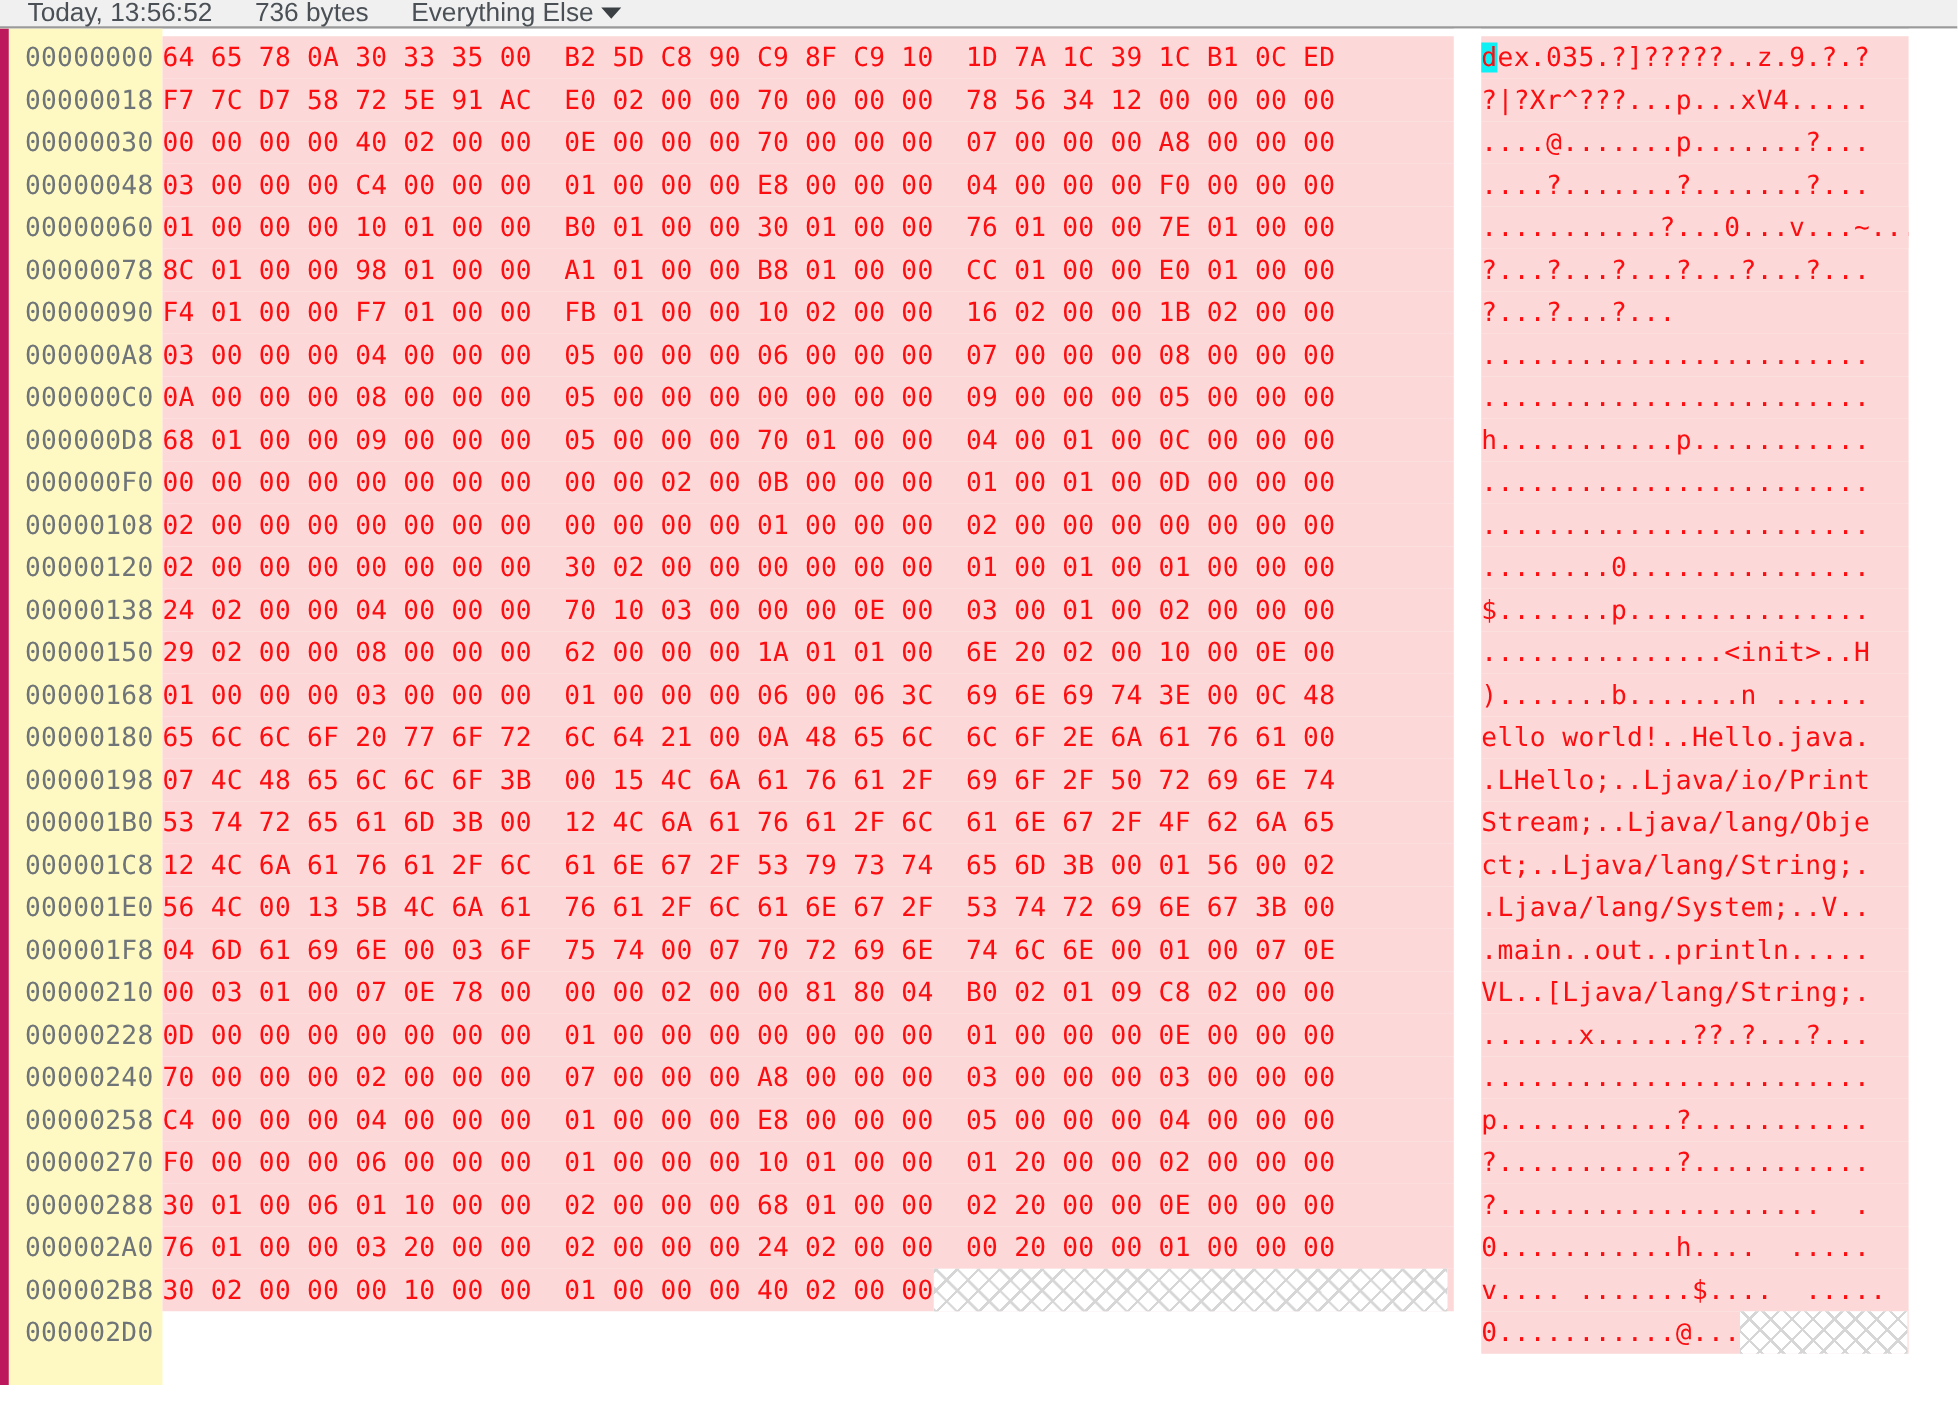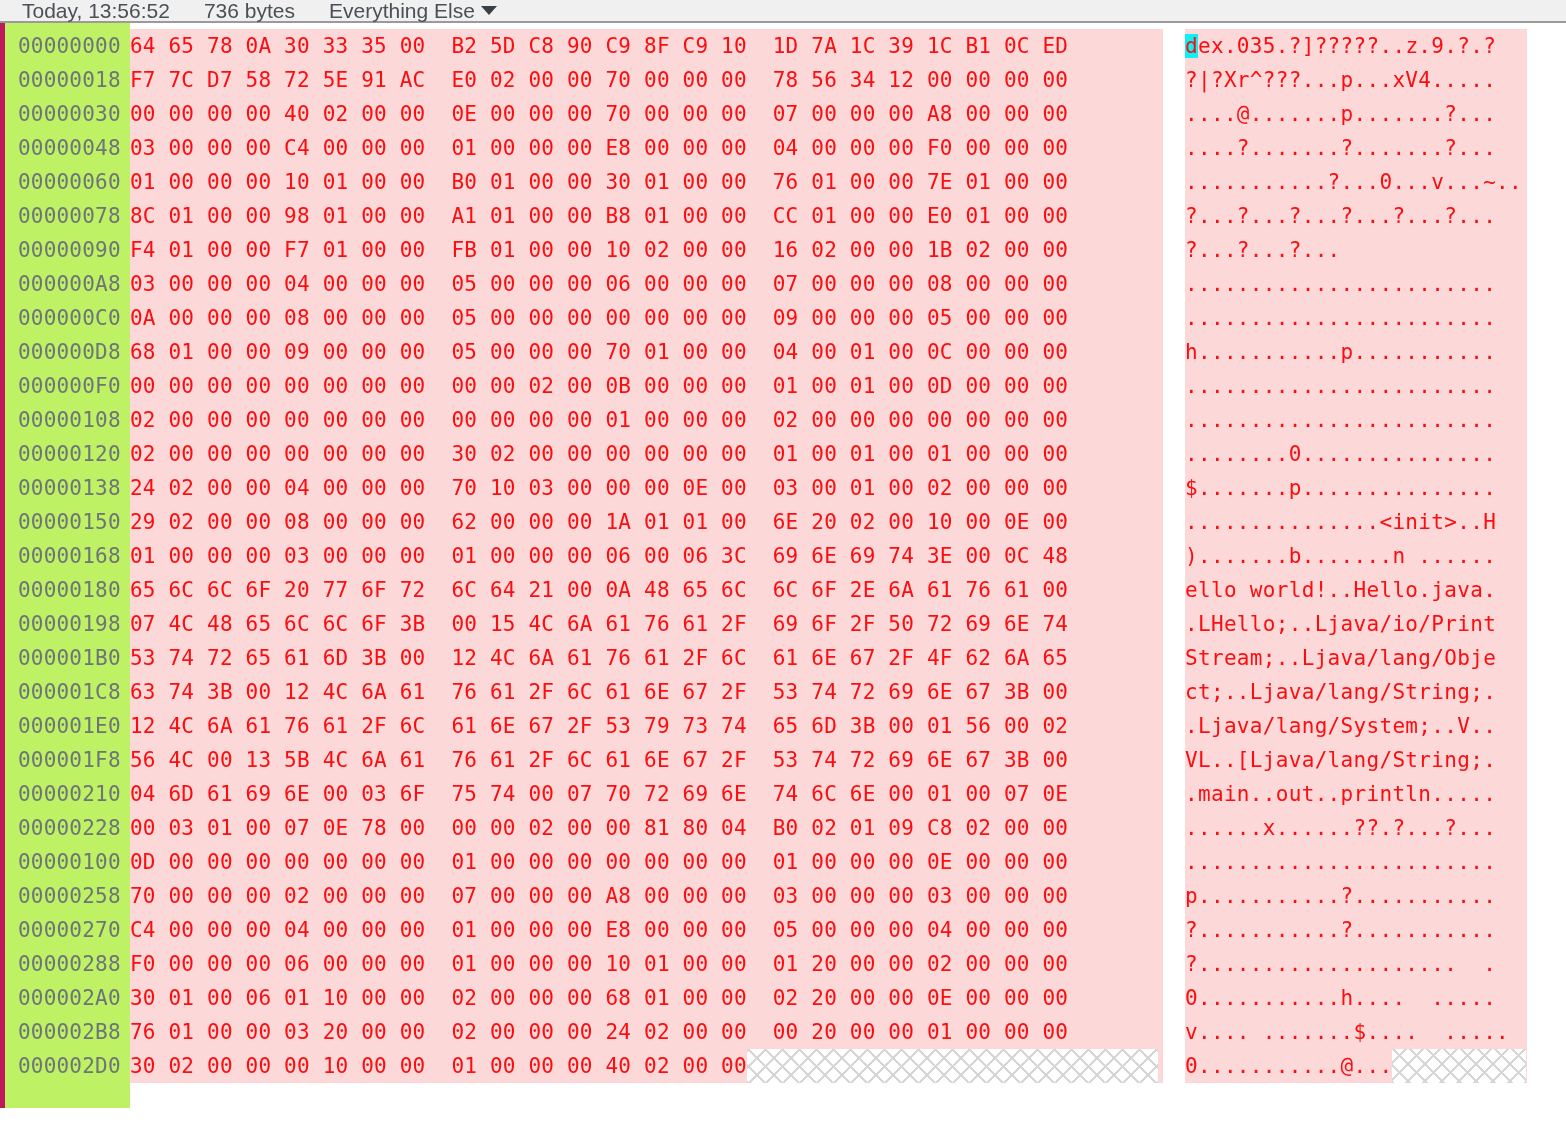--- a/index.html
+++ b/index.html
@@ -44,22 +44,22 @@
     position: relative;
     height: 1085px;
     background: #ffffff;
     display: flex;
   }
 
   
   #addrcol {
     width: 130px;
     box-sizing: border-box;
-    background: #bef264;
-    border-left: 5px solid #be185d;
+    background: #fef9c3;
+    border-left: 7px solid #be185d;
     flex: 0 0 130px;
     padding-top: 6px;
   }
   .addr {
     height: 34px;
     line-height: 34px;
     font-size: 21px;
     color: #6e7478;
     text-align: left;
     padding-left: 13px;
@@ -161,21 +161,21 @@
       <div class="addr">00000150</div>
       <div class="addr">00000168</div>
       <div class="addr">00000180</div>
       <div class="addr">00000198</div>
       <div class="addr">000001B0</div>
       <div class="addr">000001C8</div>
       <div class="addr">000001E0</div>
       <div class="addr">000001F8</div>
       <div class="addr">00000210</div>
       <div class="addr">00000228</div>
-      <div class="addr">00000100</div>
+      <div class="addr">00000240</div>
       <div class="addr">00000258</div>
       <div class="addr">00000270</div>
       <div class="addr">00000288</div>
       <div class="addr">000002A0</div>
       <div class="addr">000002B8</div>
       <div class="addr">000002D0</div>
     </div>
   <div id="hexcol">
       <div class="hexrow"><span class="grp">64 65 78 0A 30 33 35 00</span><span class="gap"></span><span class="grp">B2 5D C8 90 C9 8F C9 10</span><span class="gap"></span><span class="grp">1D 7A 1C 39 1C B1 0C ED</span></div>
       <div class="hexrow"><span class="grp">F7 7C D7 58 72 5E 91 AC</span><span class="gap"></span><span class="grp">E0 02 00 00 70 00 00 00</span><span class="gap"></span><span class="grp">78 56 34 12 00 00 00 00</span></div>
@@ -189,21 +189,20 @@
       <div class="hexrow"><span class="grp">68 01 00 00 09 00 00 00</span><span class="gap"></span><span class="grp">05 00 00 00 70 01 00 00</span><span class="gap"></span><span class="grp">04 00 01 00 0C 00 00 00</span></div>
       <div class="hexrow"><span class="grp">00 00 00 00 00 00 00 00</span><span class="gap"></span><span class="grp">00 00 02 00 0B 00 00 00</span><span class="gap"></span><span class="grp">01 00 01 00 0D 00 00 00</span></div>
       <div class="hexrow"><span class="grp">02 00 00 00 00 00 00 00</span><span class="gap"></span><span class="grp">00 00 00 00 01 00 00 00</span><span class="gap"></span><span class="grp">02 00 00 00 00 00 00 00</span></div>
       <div class="hexrow"><span class="grp">02 00 00 00 00 00 00 00</span><span class="gap"></span><span class="grp">30 02 00 00 00 00 00 00</span><span class="gap"></span><span class="grp">01 00 01 00 01 00 00 00</span></div>
       <div class="hexrow"><span class="grp">24 02 00 00 04 00 00 00</span><span class="gap"></span><span class="grp">70 10 03 00 00 00 0E 00</span><span class="gap"></span><span class="grp">03 00 01 00 02 00 00 00</span></div>
       <div class="hexrow"><span class="grp">29 02 00 00 08 00 00 00</span><span class="gap"></span><span class="grp">62 00 00 00 1A 01 01 00</span><span class="gap"></span><span class="grp">6E 20 02 00 10 00 0E 00</span></div>
       <div class="hexrow"><span class="grp">01 00 00 00 03 00 00 00</span><span class="gap"></span><span class="grp">01 00 00 00 06 00 06 3C</span><span class="gap"></span><span class="grp">69 6E 69 74 3E 00 0C 48</span></div>
       <div class="hexrow"><span class="grp">65 6C 6C 6F 20 77 6F 72</span><span class="gap"></span><span class="grp">6C 64 21 00 0A 48 65 6C</span><span class="gap"></span><span class="grp">6C 6F 2E 6A 61 76 61 00</span></div>
       <div class="hexrow"><span class="grp">07 4C 48 65 6C 6C 6F 3B</span><span class="gap"></span><span class="grp">00 15 4C 6A 61 76 61 2F</span><span class="gap"></span><span class="grp">69 6F 2F 50 72 69 6E 74</span></div>
       <div class="hexrow"><span class="grp">53 74 72 65 61 6D 3B 00</span><span class="gap"></span><span class="grp">12 4C 6A 61 76 61 2F 6C</span><span class="gap"></span><span class="grp">61 6E 67 2F 4F 62 6A 65</span></div>
-      <div class="hexrow"><span class="grp">63 74 3B 00 12 4C 6A 61</span><span class="gap"></span><span class="grp">76 61 2F 6C 61 6E 67 2F</span><span class="gap"></span><span class="grp">53 74 72 69 6E 67 3B 00</span></div>
       <div class="hexrow"><span class="grp">12 4C 6A 61 76 61 2F 6C</span><span class="gap"></span><span class="grp">61 6E 67 2F 53 79 73 74</span><span class="gap"></span><span class="grp">65 6D 3B 00 01 56 00 02</span></div>
       <div class="hexrow"><span class="grp">56 4C 00 13 5B 4C 6A 61</span><span class="gap"></span><span class="grp">76 61 2F 6C 61 6E 67 2F</span><span class="gap"></span><span class="grp">53 74 72 69 6E 67 3B 00</span></div>
       <div class="hexrow"><span class="grp">04 6D 61 69 6E 00 03 6F</span><span class="gap"></span><span class="grp">75 74 00 07 70 72 69 6E</span><span class="gap"></span><span class="grp">74 6C 6E 00 01 00 07 0E</span></div>
       <div class="hexrow"><span class="grp">00 03 01 00 07 0E 78 00</span><span class="gap"></span><span class="grp">00 00 02 00 00 81 80 04</span><span class="gap"></span><span class="grp">B0 02 01 09 C8 02 00 00</span></div>
       <div class="hexrow"><span class="grp">0D 00 00 00 00 00 00 00</span><span class="gap"></span><span class="grp">01 00 00 00 00 00 00 00</span><span class="gap"></span><span class="grp">01 00 00 00 0E 00 00 00</span></div>
       <div class="hexrow"><span class="grp">70 00 00 00 02 00 00 00</span><span class="gap"></span><span class="grp">07 00 00 00 A8 00 00 00</span><span class="gap"></span><span class="grp">03 00 00 00 03 00 00 00</span></div>
       <div class="hexrow"><span class="grp">C4 00 00 00 04 00 00 00</span><span class="gap"></span><span class="grp">01 00 00 00 E8 00 00 00</span><span class="gap"></span><span class="grp">05 00 00 00 04 00 00 00</span></div>
       <div class="hexrow"><span class="grp">F0 00 00 00 06 00 00 00</span><span class="gap"></span><span class="grp">01 00 00 00 10 01 00 00</span><span class="gap"></span><span class="grp">01 20 00 00 02 00 00 00</span></div>
       <div class="hexrow"><span class="grp">30 01 00 06 01 10 00 00</span><span class="gap"></span><span class="grp">02 00 00 00 68 01 00 00</span><span class="gap"></span><span class="grp">02 20 00 00 0E 00 00 00</span></div>
       <div class="hexrow"><span class="grp">76 01 00 00 03 20 00 00</span><span class="gap"></span><span class="grp">02 00 00 00 24 02 00 00</span><span class="gap"></span><span class="grp">00 20 00 00 01 00 00 00</span></div>
@@ -225,22 +224,22 @@
       <div class="asciirow"><span>........................</span></div>
       <div class="asciirow"><span>........0...............</span></div>
       <div class="asciirow"><span>$.......p...............</span></div>
       <div class="asciirow"><span>...............&lt;init&gt;..H</span></div>
       <div class="asciirow"><span>).......b.......n ......</span></div>
       <div class="asciirow"><span>ello world!..Hello.java.</span></div>
       <div class="asciirow"><span>.LHello;..Ljava/io/Print</span></div>
       <div class="asciirow"><span>Stream;..Ljava/lang/Obje</span></div>
       <div class="asciirow"><span>ct;..Ljava/lang/String;.</span></div>
       <div class="asciirow"><span>.Ljava/lang/System;..V..</span></div>
+      <div class="asciirow"><span>.main..out..println.....</span></div>
       <div class="asciirow"><span>VL..[Ljava/lang/String;.</span></div>
-      <div class="asciirow"><span>.main..out..println.....</span></div>
       <div class="asciirow"><span>......x......??.?...?...</span></div>
       <div class="asciirow"><span>........................</span></div>
       <div class="asciirow"><span>p...........?...........</span></div>
       <div class="asciirow"><span>?...........?...........</span></div>
       <div class="asciirow"><span>?....................  .</span></div>
       <div class="asciirow"><span>0...........h....  .....</span></div>
       <div class="asciirow"><span>v.... .......$....  .....</span></div>
       <div class="asciirow"><span>0...........@...</span><span class="apad" style="width: 133.2px;"></span></div>
     </div>
   <div id="tailpad"></div>

